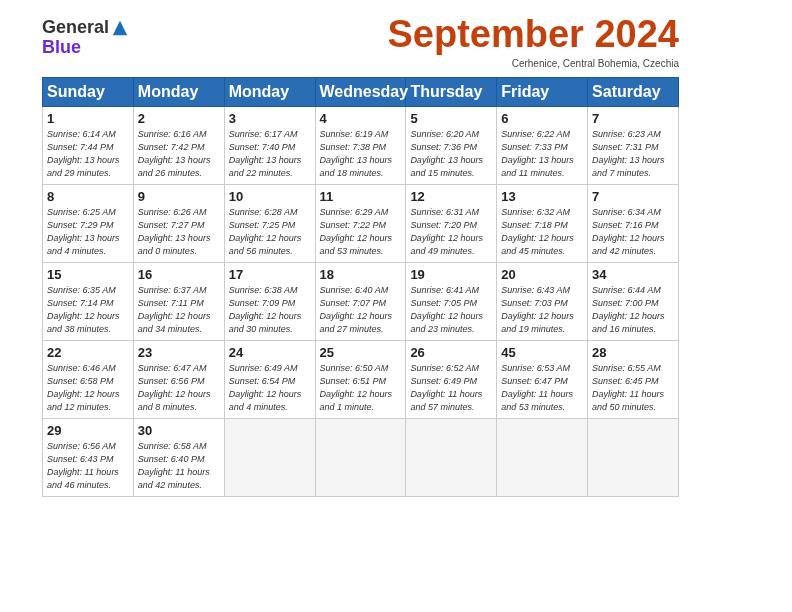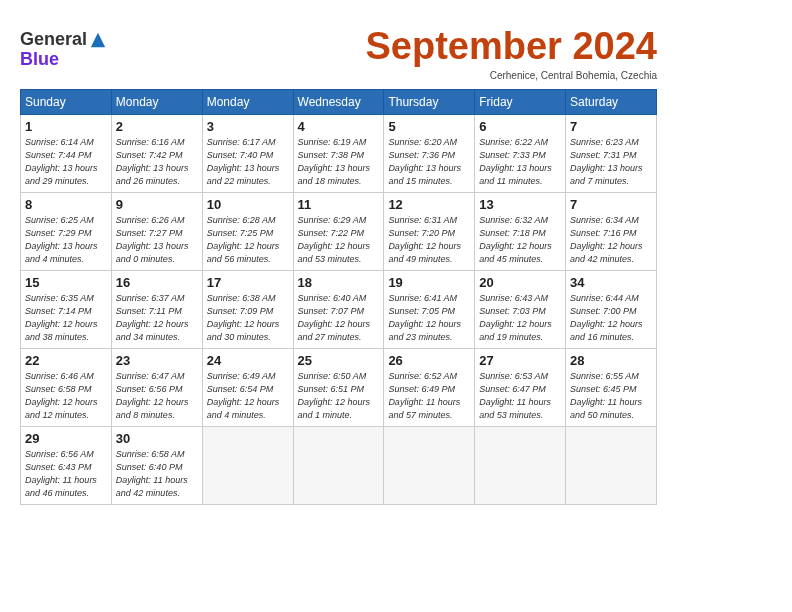--- a/index.html
+++ b/index.html
@@ -5,21 +5,22 @@
     * { margin: 0; padding: 0; box-sizing: border-box; }
     body {
       font-family: Arial, sans-serif;
       background: #fff;
       width: 792px;
       height: 612px;
       overflow: hidden;
     }
     .page {
       width: 677px;
-      padding: 26px 20px 10px 20px;
+      padding: 14px 20px 10px 20px;
+      margin-left: 22px;
     }
     .header-row {
       display: flex;
       align-items: flex-start;
       justify-content: space-between;
       margin-bottom: 8px;
     }
     .logo {
       display: flex;
       align-items: center;
@@ -53,22 +54,22 @@
       margin-top: 2px;
     }
     table {
       width: 100%;
       border-collapse: collapse;
       table-layout: fixed;
     }
     th {
       background-color: #2a6db5;
       color: #fff;
-      font-size: 12px;
-      font-weight: normal;
+      font-size: 16px;
+      font-weight: bold;
       padding: 5px 4px;
       text-align: left;
       border: 1px solid #1a5a9e;
     }
     td {
       border: 1px solid #ccc;
       vertical-align: top;
       padding: 4px 4px 3px 4px;
       font-size: 9.5px;
       color: #333;
@@ -232,21 +233,21 @@
           </td>
           <td>
             <span class="day-num">25</span>
             <div class="day-detail">Sunrise: 6:50 AM<br>Sunset: 6:51 PM<br>Daylight: 12 hours<br>and 1 minute.</div>
           </td>
           <td>
             <span class="day-num">26</span>
             <div class="day-detail">Sunrise: 6:52 AM<br>Sunset: 6:49 PM<br>Daylight: 11 hours<br>and 57 minutes.</div>
           </td>
           <td>
-            <span class="day-num">27</span>
+            <span class="day-num">45</span>
             <div class="day-detail">Sunrise: 6:53 AM<br>Sunset: 6:47 PM<br>Daylight: 11 hours<br>and 53 minutes.</div>
           </td>
           <td>
             <span class="day-num">28</span>
             <div class="day-detail">Sunrise: 6:55 AM<br>Sunset: 6:45 PM<br>Daylight: 11 hours<br>and 50 minutes.</div>
           </td>
         </tr>
         <tr>
           <td>
             <span class="day-num">29</span>

